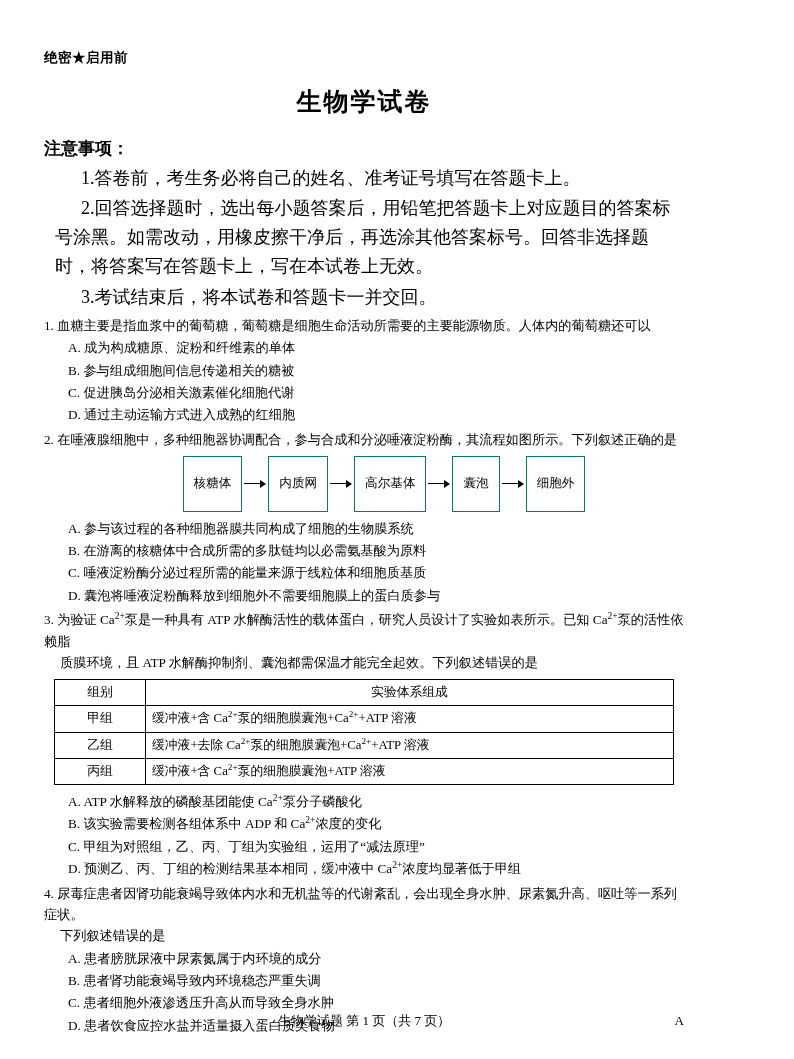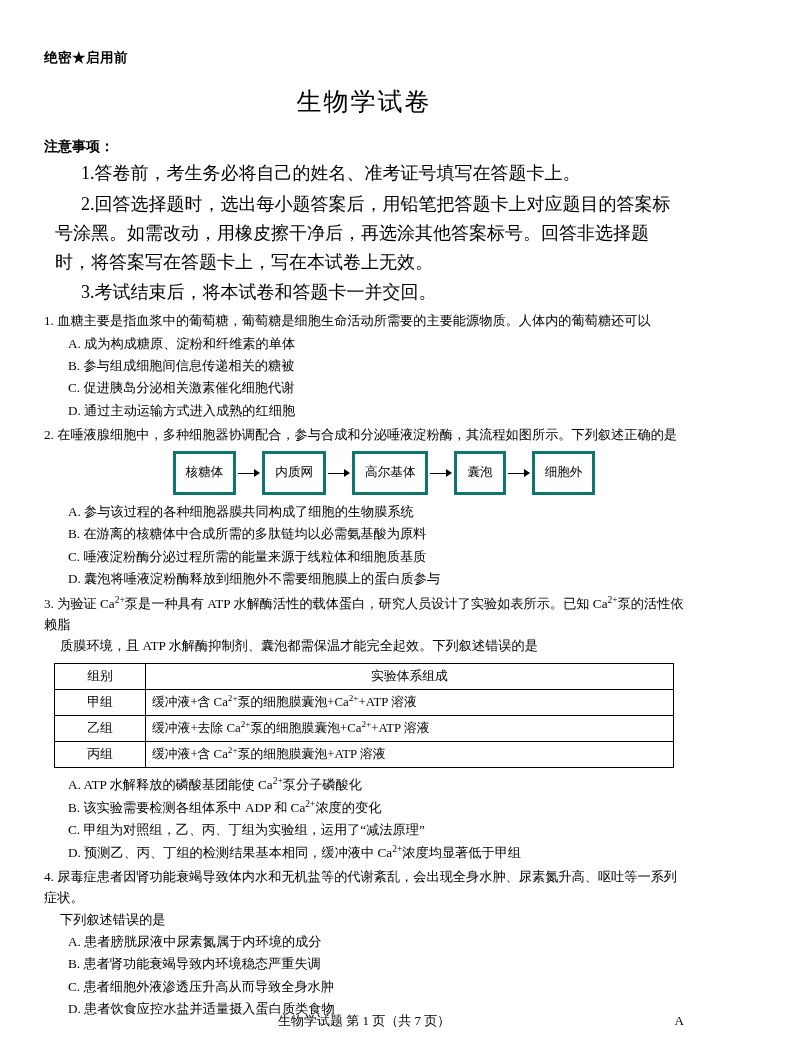--- a/index.html
+++ b/index.html
@@ -26,27 +26,27 @@
   }
   .secret {
     font-weight: bold;
     font-size: 13.5px;
     letter-spacing: 0.5px;
     margin: 8px 0 0 0;
   }
   .doc-title {
     text-align: center;
     font-size: 25px;
-    font-weight: normal;
+    font-weight: bold;
     margin: 14px 0 14px 0;
     letter-spacing: 2px;
   }
   .notice-title {
     font-weight: bold;
-    font-size: 14px;
+    font-size: 17px;
     margin: 2px 0 2px 0;
   }
   .notice-item {
     margin: 1px 0 1px 11px;
     text-indent: 26px;
     font-size: 18px;
     line-height: 1.62;
   }
   .section-head {
     font-weight: bold;
@@ -76,22 +76,22 @@
   }
   
   .flow {
     display: flex;
     align-items: center;
     justify-content: center;
     margin: 6px 0 6px 0;
     padding-left: 40px;
   }
   .flow-box {
-    border: 3px solid #0f766e;
-    padding: 10px 10px;
+    border: 1px solid #0f766e;
+    padding: 18px 10px;
     font-size: 12.6px;
     line-height: 1.4;
     white-space: nowrap;
   }
   .flow-arrow {
     width: 26px;
     height: 11px;
     position: relative;
     display: inline-block;
   }

